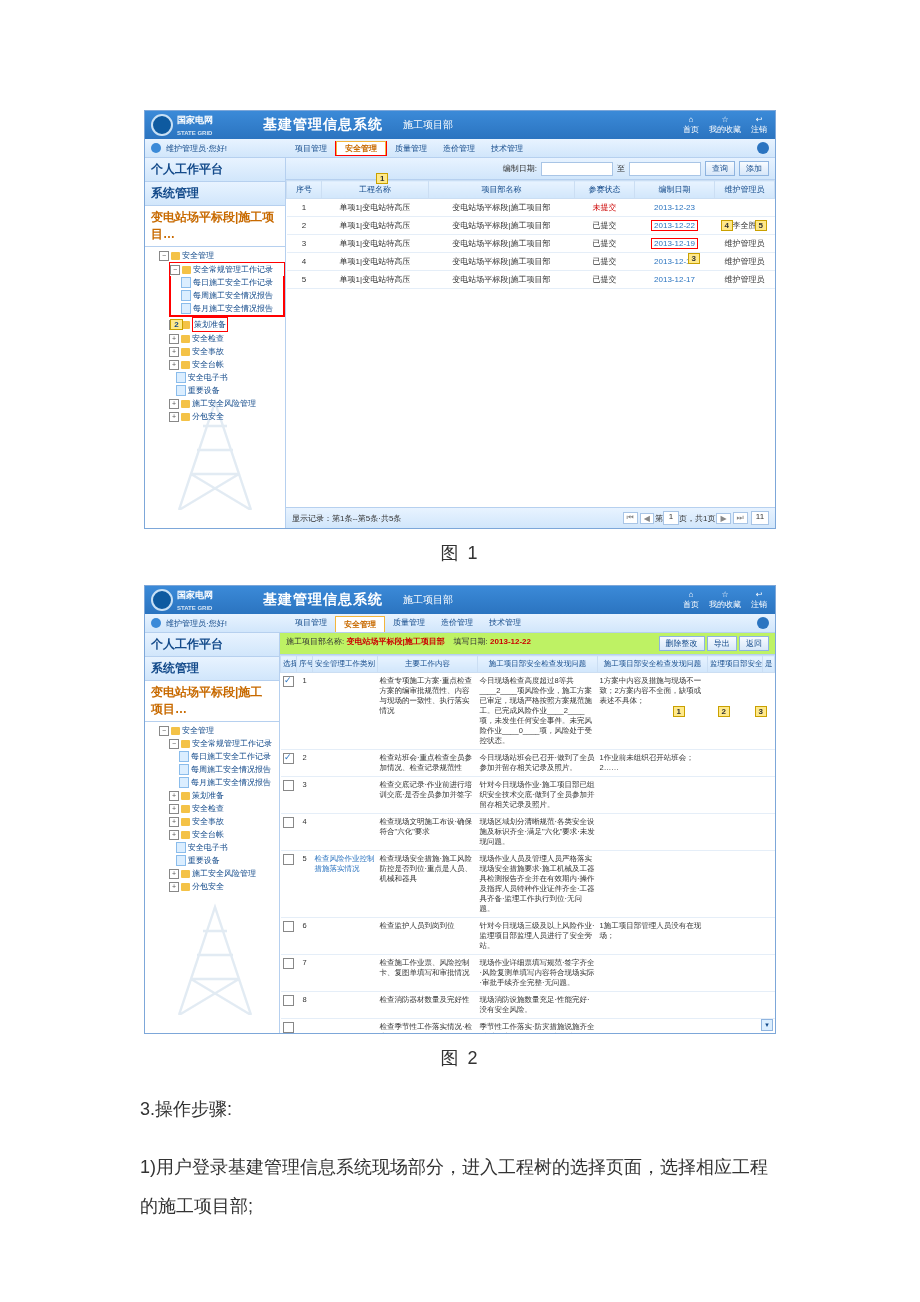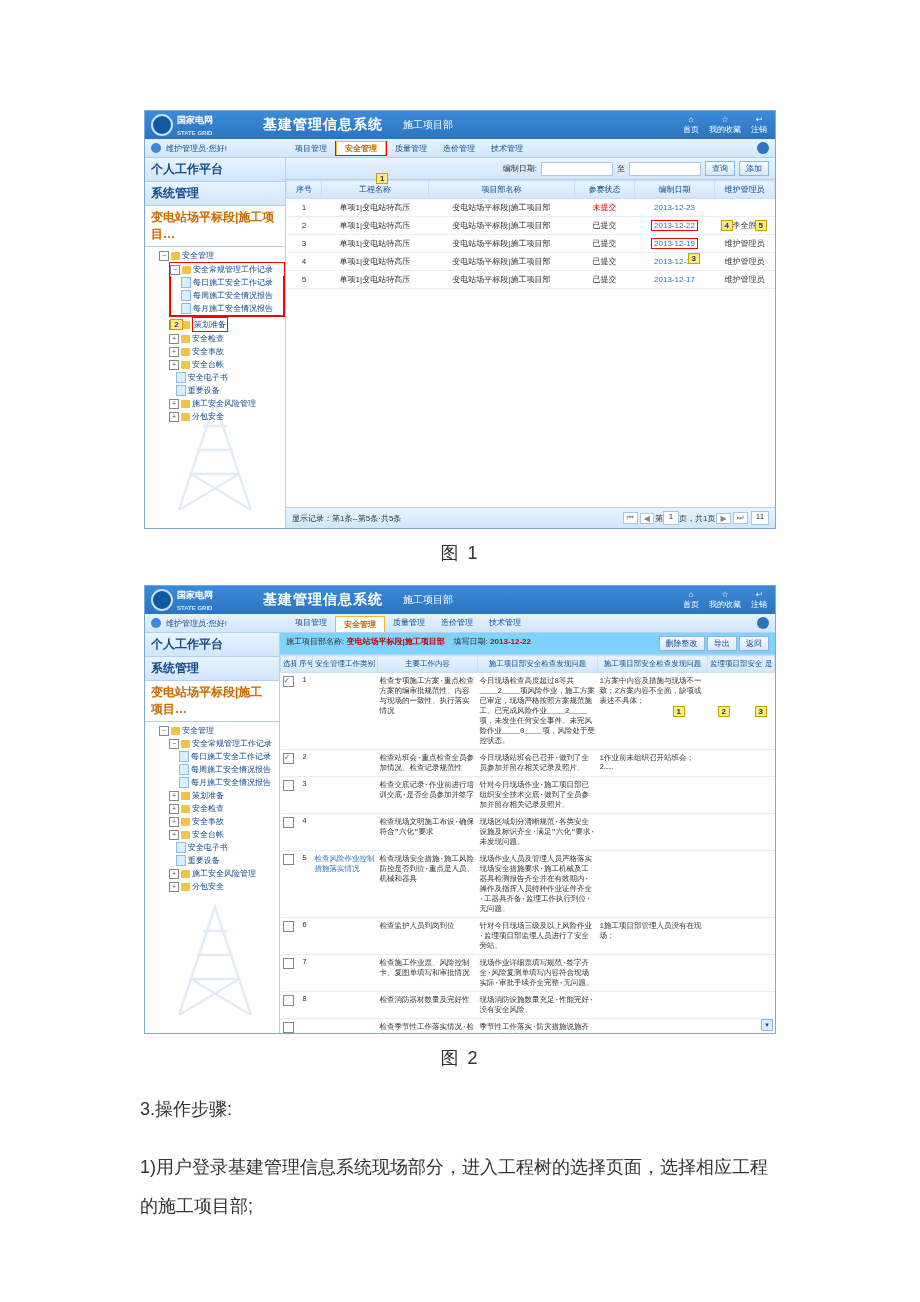--- a/index.html
+++ b/index.html
@@ -71,23 +71,23 @@
   .callout { position:absolute; background:#ffe98a; border:1px solid #c9a000; font-size:8px; padding:0 3px; font-weight:bold; z-index:5;}
   .tbl { width:100%; border-collapse:collapse; font-size:8px; }
   .tbl th { background:linear-gradient(#e8f3ff,#d1e6fb); border:1px solid #cbdef3; padding:3px 2px; color:#134a8a; font-weight:normal; }
   .tbl td { border-bottom:1px solid #e5eef8; padding:3px 2px; text-align:center; }
   .red { color:#c00; }
   .blue { color:#2b74c0; }
   .pager { background:linear-gradient(#e8f3ff,#d1e6fb); padding:3px 6px; font-size:8px; display:flex; align-items:center; border-top:1px solid #b6d0ef; }
   .pgbtn { border:1px solid #a9c5e6; padding:0 3px; margin:0 1px; background:#fff; display:inline-block; color:#888;}
   .pylon { position:absolute; bottom:18px; left:0; width:140px; height:120px; opacity:0.12; pointer-events:none; }
   .pylon svg { width:100%; height:100%; }
-  .txtrow { background:#7dd3fc; border-bottom:1px solid #b6d0ef; padding:3px 6px; font-size:8px; }
+  .txtrow { background:#bef264; border-bottom:1px solid #b6d0ef; padding:3px 6px; font-size:8px; }
   .txtrow .hl { color:#c00; font-weight:bold; }
-  .tbl2 { width:100%; border-collapse:collapse; font-size:7.5px; table-layout:fixed;font-family:Liberation Mono, monospace; }
+  .tbl2 { width:100%; border-collapse:collapse; font-size:7.5px; table-layout:fixed; }
   .tbl2 th { background:linear-gradient(#e8f3ff,#d1e6fb); border:1px solid #cbdef3; padding:3px 2px; color:#134a8a; font-weight:normal; white-space:nowrap; overflow:hidden; }
   .tbl2 td { border-bottom:1px solid #e5eef8; padding:3px 2px; vertical-align:top; }
   .chk { width:9px;height:9px;border:1px solid #888;display:inline-block;background:#fff; position:relative;}
   .chk.on::after { content:"✓"; position:absolute; top:-2px; left:0; font-size:9px; color:#2b74c0;}
   .figlabel { text-align:center; font-size:18px; margin: 10px 0 20px 0; letter-spacing:2px; }
   .bodytext { width: 640px; margin: 0 auto; font-size:18px; line-height: 2.2; }
   .watermark { position:absolute; left:0; right:0; top:40px; text-align:center; font-size:36px; color:rgba(200,200,200,0.25); font-style:italic; pointer-events:none; letter-spacing:2px;}
   .scrolldn { position:absolute; right:2px; bottom:2px; width:10px;height:10px; background:#dbeeff; border:1px solid #8fb4df; font-size:7px; text-align:center; line-height:9px; color:#134a8a;}
 </style>
 </head>

